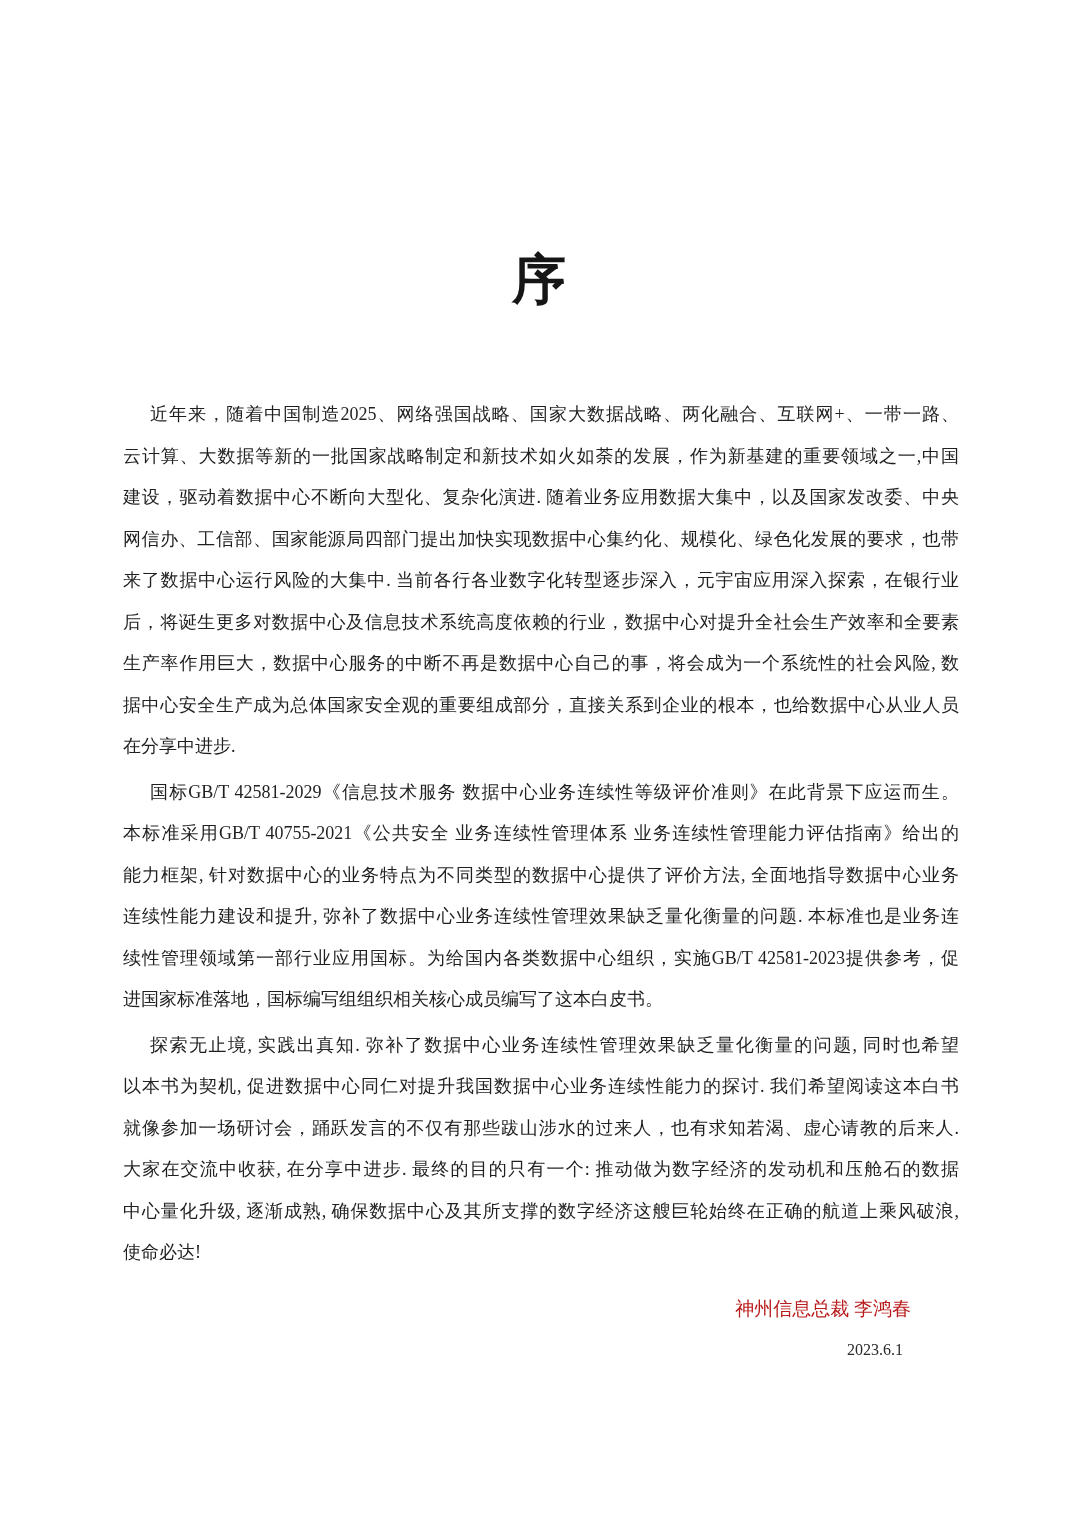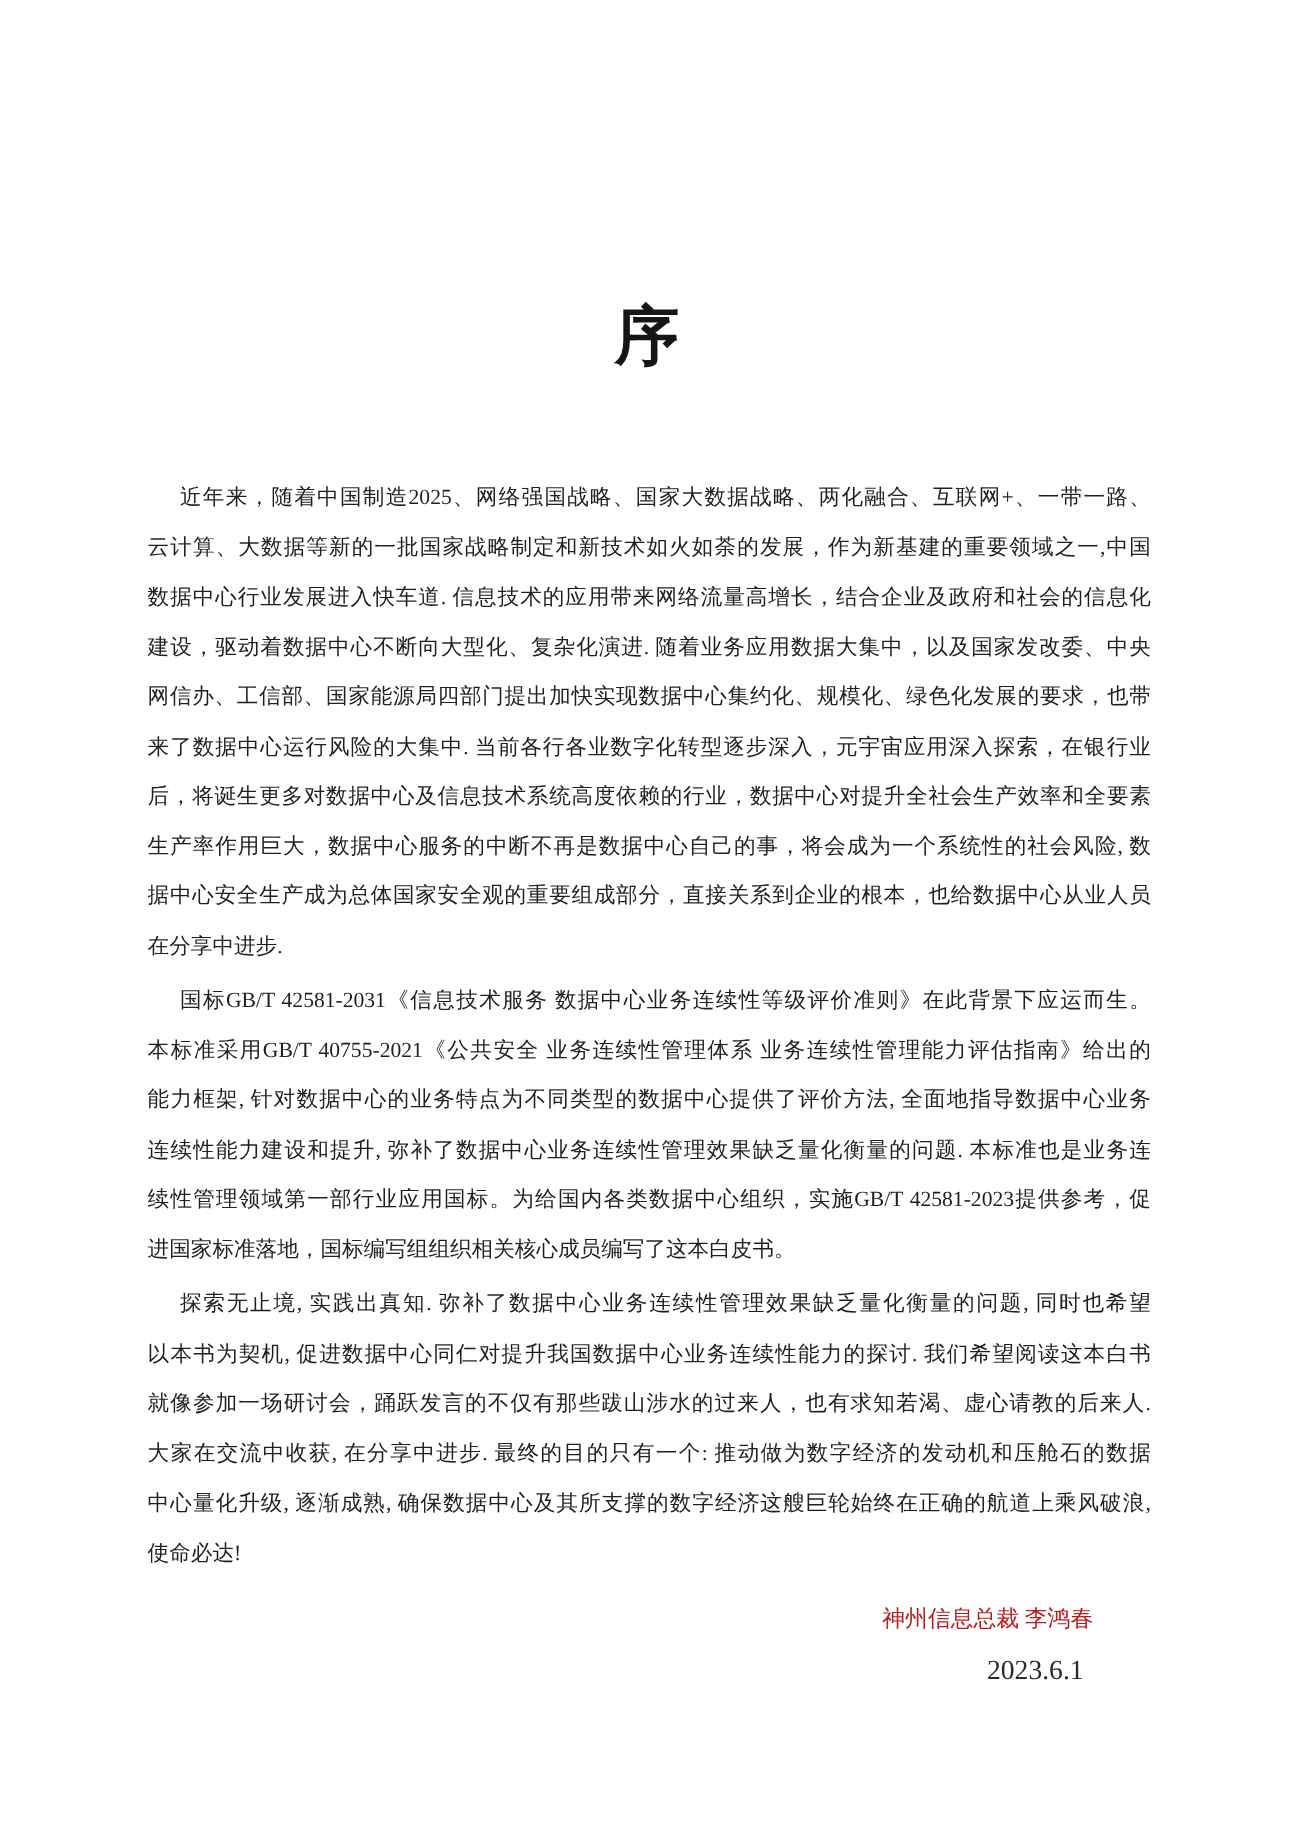--- a/index.html
+++ b/index.html
@@ -61,46 +61,45 @@
     line-height: 41.5px;
     text-align: right;
     padding-right: 48px;
     font-size: 19px;
     color: #b91c1c;
   }
   .date {
     line-height: 41.5px;
     text-align: right;
     padding-right: 56px;
-    font-size: 23px;
+    font-size: 16px;
     color: #2a2a2a;
   }
 </style>
 </head>
 <body>
 
 <div class="page">
   <h1 class="title">序</h1>
 
   <div class="body-block">
     <div id="paragraphs">
         <div class="paragraph">
           <div class="line first">近年来，随着中国制造2025、网络强国战略、国家大数据战略、两化融合、互联网+、一带一路、</div>
           <div class="line">云计算、大数据等新的一批国家战略制定和新技术如火如荼的发展，作为新基建的重要领域之一,中国</div>
-          <div class="line">数据中心行业发展进入快车道. 信息技术的应用带来网络流量高增长，结合企业及政府和社会的信息化</div>
           <div class="line">建设，驱动着数据中心不断向大型化、复杂化演进. 随着业务应用数据大集中，以及国家发改委、中央</div>
           <div class="line">网信办、工信部、国家能源局四部门提出加快实现数据中心集约化、规模化、绿色化发展的要求，也带</div>
           <div class="line">来了数据中心运行风险的大集中. 当前各行各业数字化转型逐步深入，元宇宙应用深入探索，在银行业</div>
           <div class="line">后，将诞生更多对数据中心及信息技术系统高度依赖的行业，数据中心对提升全社会生产效率和全要素</div>
           <div class="line">生产率作用巨大，数据中心服务的中断不再是数据中心自己的事，将会成为一个系统性的社会风险, 数</div>
           <div class="line">据中心安全生产成为总体国家安全观的重要组成部分，直接关系到企业的根本，也给数据中心从业人员</div>
           <div class="line last">在分享中进步.</div>
         </div>
         <div class="paragraph">
-          <div class="line first">国标GB/T 42581-2031《信息技术服务 数据中心业务连续性等级评价准则》在此背景下应运而生。</div>
+          <div class="line first">国标GB/T 42581-2029《信息技术服务 数据中心业务连续性等级评价准则》在此背景下应运而生。</div>
           <div class="line">本标准采用GB/T 40755-2021《公共安全 业务连续性管理体系 业务连续性管理能力评估指南》给出的</div>
           <div class="line">能力框架, 针对数据中心的业务特点为不同类型的数据中心提供了评价方法, 全面地指导数据中心业务</div>
           <div class="line">连续性能力建设和提升, 弥补了数据中心业务连续性管理效果缺乏量化衡量的问题. 本标准也是业务连</div>
           <div class="line">续性管理领域第一部行业应用国标。为给国内各类数据中心组织，实施GB/T 42581-2023提供参考，促</div>
           <div class="line last">进国家标准落地，国标编写组组织相关核心成员编写了这本白皮书。</div>
         </div>
         <div class="paragraph">
           <div class="line first">探索无止境, 实践出真知. 弥补了数据中心业务连续性管理效果缺乏量化衡量的问题, 同时也希望</div>
           <div class="line">以本书为契机, 促进数据中心同仁对提升我国数据中心业务连续性能力的探讨. 我们希望阅读这本白书</div>
           <div class="line">就像参加一场研讨会，踊跃发言的不仅有那些跋山涉水的过来人，也有求知若渴、虚心请教的后来人.</div>

